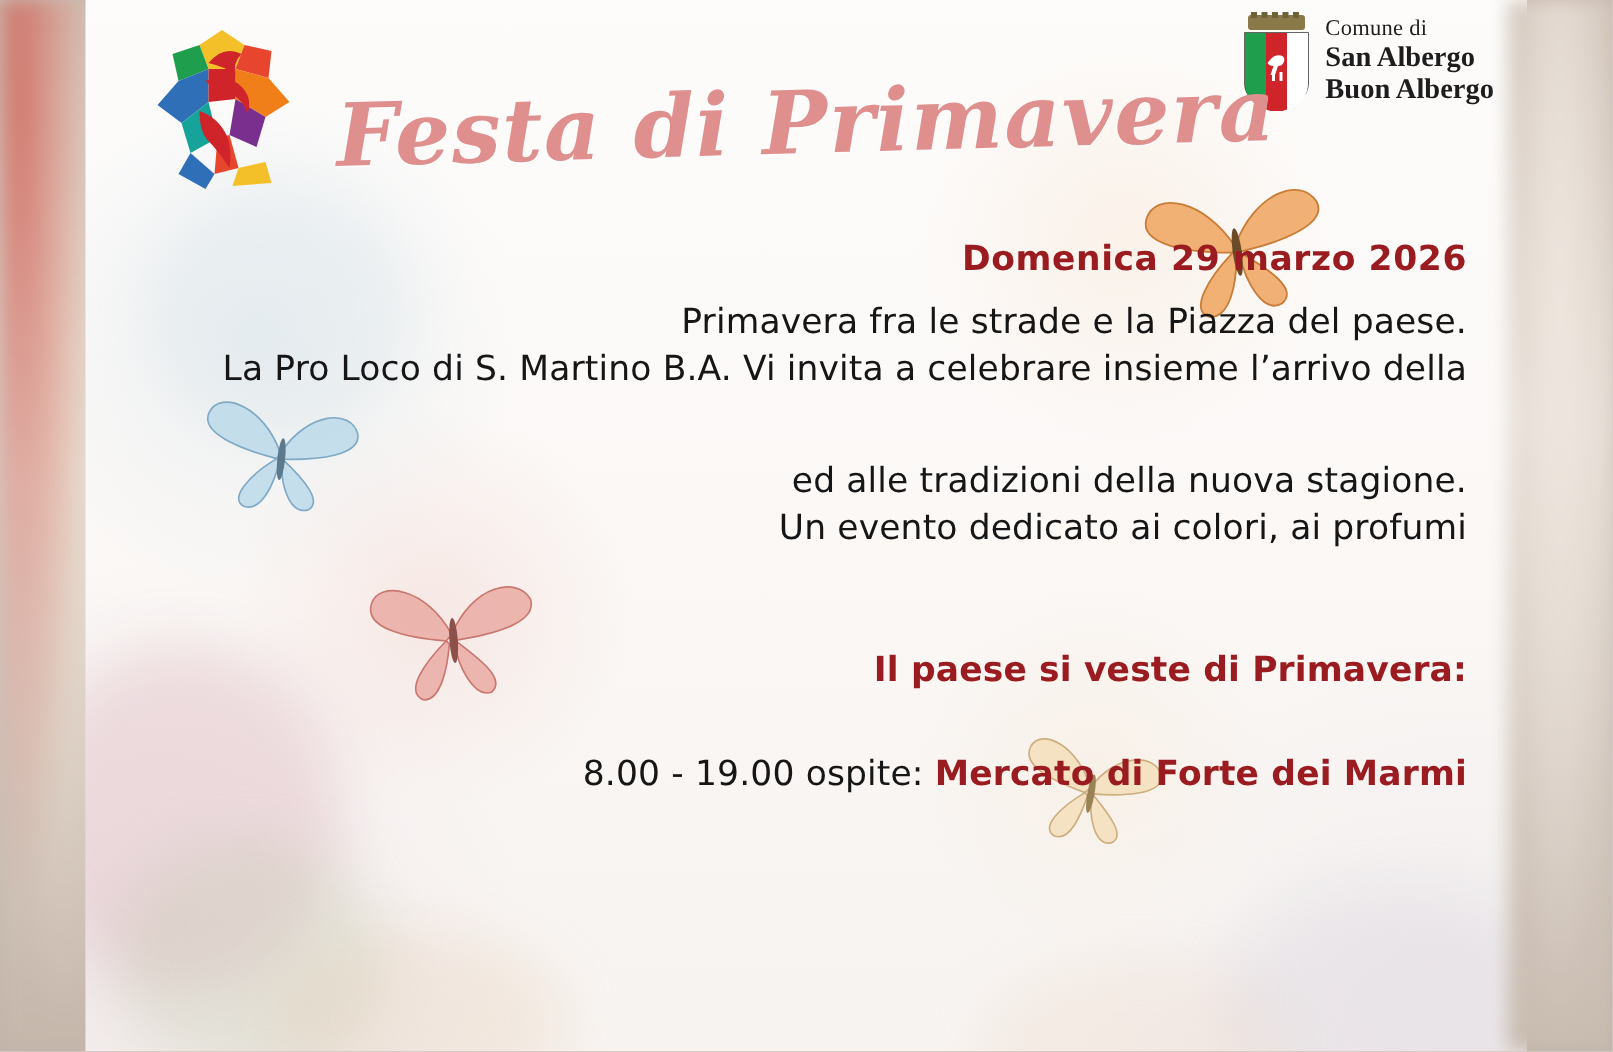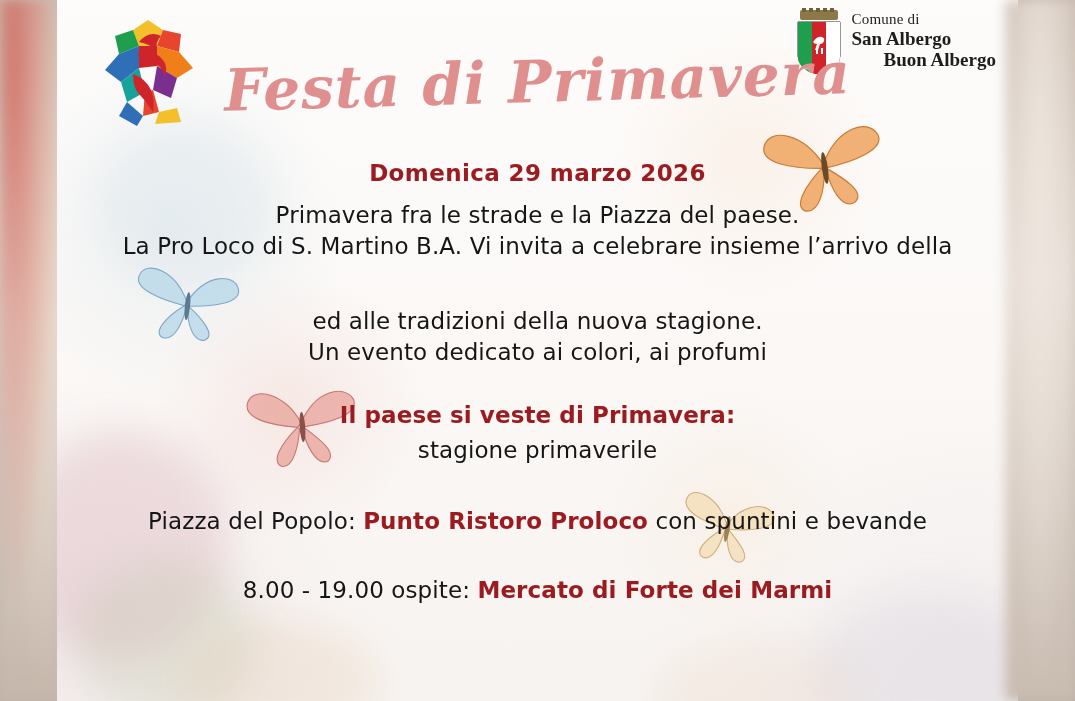--- a/index.html
+++ b/index.html
@@ -98,21 +98,21 @@
     height: 66px;
     position: relative;
   }
   .comune-text {
     line-height: 1.12;
     color: #1d1d1d;
     font-family: Liberation Serif, serif;
   }
   .comune-text .l1 { font-size: 15px; letter-spacing: .2px; }
   .comune-text .l2 { font-size: 19px; font-weight: 700; }
-  .comune-text .l3 { font-size: 19px; font-weight: 700; margin-left: 32px; }
+  .comune-text .l3 { font-size: 19px; font-weight: 700; }
 
   
   .title {
     position: absolute;
     left: 0;
     right: 0;
     top: 48px;
     text-align: center;
     font-family: "DejaVu Serif", serif;
     font-style: italic;
@@ -123,38 +123,38 @@
     transform: rotate(-1.6deg);
     text-shadow: 0 1px 0 rgba(255,255,255,.6);
   }
 
   
   .content {
     position: absolute;
     left: 40px;
     right: 40px;
     top: 160px;
-    text-align: center;
+    text-align: right;
     font-family: "DejaVu Sans", sans-serif;
     color: #161616;
   }
   .date {
     font-size: 23px;
     font-weight: 700;
     color: #9b1c20;
     letter-spacing: .4px;
     margin-bottom: 14px;
   }
   .para {
     font-size: 23px;
     line-height: 1.35;
     letter-spacing: .1px;
   }
   .para.block2 { margin-top: 44px; }
-  .para.block3 { margin-top: 32px; }
+  .para.block3 { margin-top: 64px; }
   .para.block4 { margin-top: 40px; }
   .para.block5 { margin-top: 38px; }
   .hl {
     color: #9b1c20;
     font-weight: 700;
   }
   .hl-line {
     color: #9b1c20;
     font-weight: 700;
     font-size: 23px;
@@ -293,26 +293,22 @@
         <div>La Pro Loco di S. Martino B.A. Vi invita a celebrare insieme l’arrivo della</div>
       </div>
 
       <div class="para block2">
         <div>ed alle tradizioni della nuova stagione.</div>
         <div>Un evento dedicato ai colori, ai profumi</div>
       </div>
 
       <div class="para block3">
         <div class="hl-line">Il paese si veste di Primavera:</div>
-        <div>stagione primaverile</div>
-      </div>
-
-      <div class="para block4 row-strong">
-        <span>Piazza del Popolo: </span><span class="hl">Punto Ristoro Proloco</span><span> con spuntini e bevande</span>
-      </div>
+      </div>
+
 
       <div class="para block5 row-strong">
         <span>8.00 - 19.00 ospite: </span><span class="hl">Mercato di Forte dei Marmi</span>
       </div>
     </div>
 
   </div>
 </div>
 
 </body></html>

